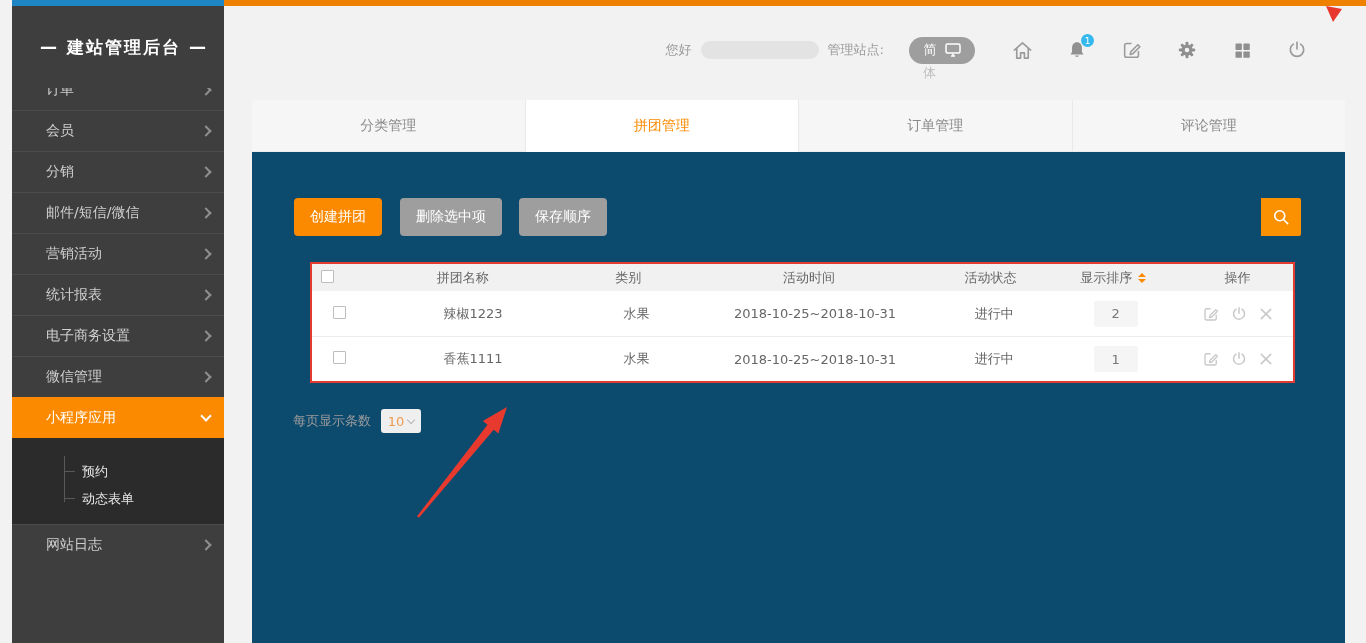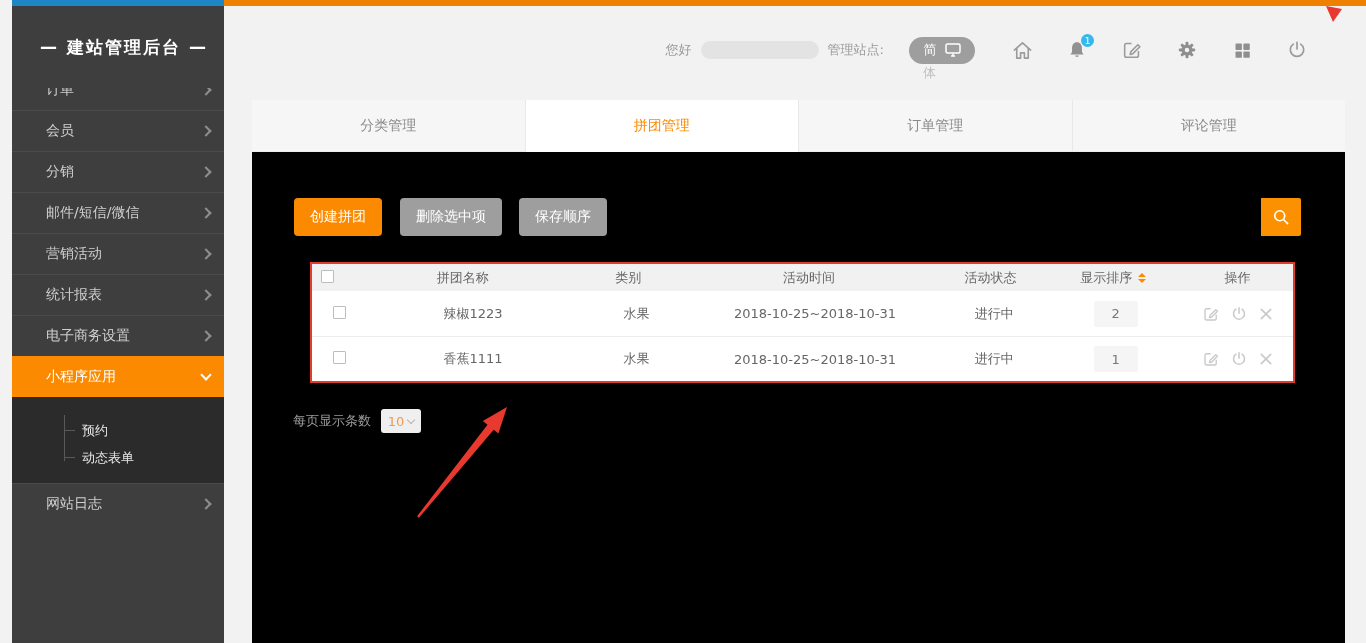--- a/index.html
+++ b/index.html
@@ -41,21 +41,21 @@
   .lang-pill { width:66px; height:27px; background:#9e9e9e; border-radius:14px; color:#fff;
                display:flex; align-items:center; justify-content:center; gap:8px; font-size:13px; cursor:pointer; }
   .lang-below { position:absolute; left:14px; top:27px; color:#bdbdbd; font-size:13px; }
   .tb-icon { width:24px; height:24px; display:flex; align-items:center; justify-content:center;
              position:relative; cursor:pointer; }
   .badge { position:absolute; top:-4px; right:-5px; width:13px; height:13px; border-radius:50%;
            background:#35b8ed; color:#fff; font-size:9px; display:flex; align-items:center;
            justify-content:center; }
 
   
-  .card { position:absolute; left:28px; right:21px; top:100px; bottom:0; background:#000000; }
+  .card { position:absolute; left:28px; right:21px; top:100px; bottom:0; background:#0c4a6e; }
   .tabs { display:flex; height:52px; }
   .tab { flex:1; display:flex; align-items:center; justify-content:center; font-size:14px;
          color:#8a8a8a; background:#f6f6f6; border-bottom:1px solid #ececec; cursor:pointer; }
   .tab + .tab { border-left:1px solid #e9e9e9; }
   .tab.active { background:#fff; color:#fb8a00; border-bottom:none; }
 
   .toolbar { margin-top:46px; display:flex; align-items:center; padding:0 44px 0 42px; height:38px; }
   .btn { height:38px; border:none; border-radius:4px; color:#fff; font-size:14px; padding:0 16px;
          cursor:pointer; font-family:inherit; }
   .btn.orange { background:#fb8a00; margin-right:18px; }
@@ -135,20 +135,24 @@
     <span class="chev"></span>
   </div>
   <div class="menu-item">
     <span>统计报表</span>
     <span class="chev"></span>
   </div>
   <div class="menu-item">
     <span>电子商务设置</span>
     <span class="chev"></span>
   </div>
+  <div class="menu-item">
+    <span>微信管理</span>
+    <span class="chev"></span>
+  </div>
   <div class="menu-item active">
     <span>小程序应用</span>
     <span class="chev down"></span>
   </div>
 
   <div class="submenu">
     <div class="tree-line"></div>
     <div class="submenu-item">预约</div>
     <div class="submenu-item">动态表单</div>
   </div>

